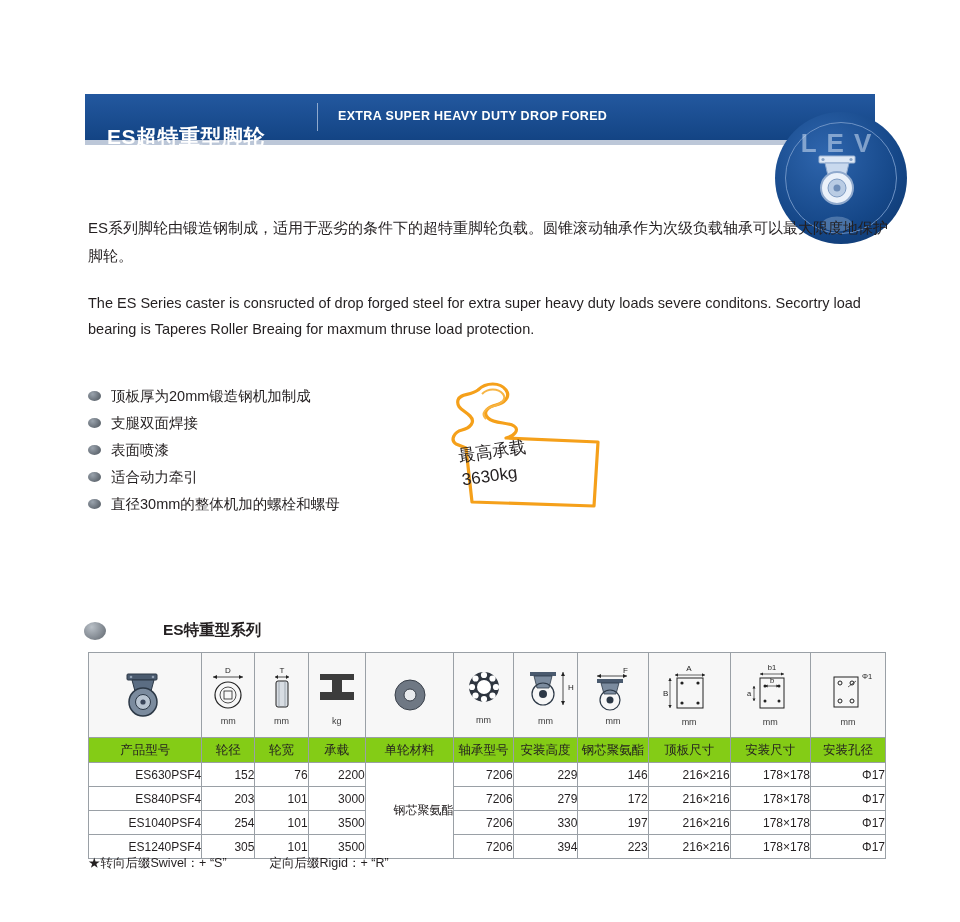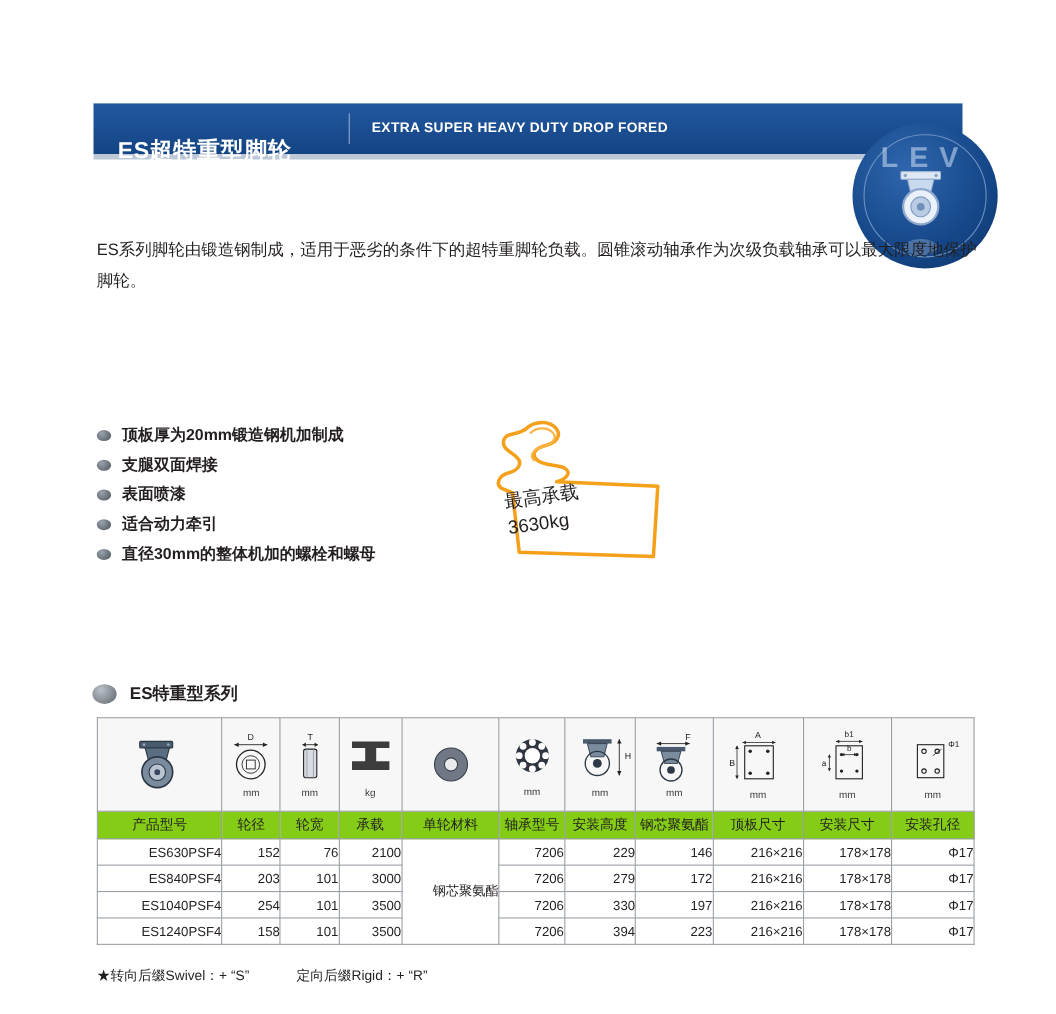--- a/index.html
+++ b/index.html
@@ -139,21 +139,20 @@
     line-height: 26px;
     color: #231f20;
   }
 
   
   .features {
     position: absolute;
     left: 88px;
     top: 382px;
     width: 360px;
-    font-weight: bold;
   }
   .feature-row {
     display: flex;
     align-items: center;
     height: 27px;
   }
   .bullet {
     width: 13px;
     height: 10px;
     border-radius: 50% 50% 50% 50%;
@@ -198,20 +197,21 @@
     display: block;
   }
 
   
   .section-title {
     position: absolute;
     left: 84px;
     top: 620px;
     display: flex;
     align-items: center;
+    gap: 45px;
   }
   .section-bullet {
     width: 22px;
     height: 18px;
     border-radius: 50%;
     background: radial-gradient(circle at 35% 28%, #b9c0c7 0%, #8c939b 50%, #5d646b 100%);
     margin-right: 12px;
   }
   .section-title-text {
     font-size: 15.5px;
@@ -275,21 +275,21 @@
   }
   .mat-cell {
     font-size: 12.5px;
     vertical-align: middle;
   }
 
   
   .footnote {
     position: absolute;
     left: 88px;
-    top: 879px;
+    top: 855px;
     font-size: 12.5px;
     color: #231f20;
   }
   .footnote .gap { display: inline-block; width: 36px; }
 </style>
 </head>
 <body>
 
 <div class="header">
   <div class="header-bar"></div>
@@ -315,20 +315,21 @@
     <div class="logo-reflection">
       <svg width="72" height="34" viewBox="0 0 72 34">
         <circle cx="32" cy="17" r="15" fill="#cfe0f5"></circle>
       </svg>
     </div>
   </div>
 </div>
 
 <div class="intro">
   <p class="intro-cn">ES系列脚轮由锻造钢制成，适用于恶劣的条件下的超特重脚轮负载。圆锥滚动轴承作为次级负载轴承可以最大限度地保护脚轮。</p>
+  <p class="intro-en">The ES Series caster is consructed of drop forged steel for extra super heavy duty loads severe conditons. Secortry load bearing is Taperes Roller Breaing for maxmum thruse load protection.</p>
 </div>
 
 <div class="features">
   <div class="feature-row">
     <span class="bullet"></span>
     <span class="feature-text">顶板厚为20mm锻造钢机加制成</span>
   </div>
   <div class="feature-row">
     <span class="bullet"></span>
     <span class="feature-text">支腿双面焊接</span>
@@ -545,21 +546,21 @@
       <td>钢芯聚氨酯</td>
       <td>顶板尺寸</td>
       <td>安装尺寸</td>
       <td>安装孔径</td>
     </tr>
 
     <tr class="data-row">
       <td>ES630PSF4</td>
       <td>152</td>
       <td>76</td>
-      <td>2100</td>
+      <td>2200</td>
       <td class="mat-cell" rowspan="4">钢芯聚氨酯</td>
       <td>7206</td>
       <td>229</td>
       <td>146</td>
       <td>216×216</td>
       <td>178×178</td>
       <td>Φ17</td>
     </tr>
     <tr class="data-row">
       <td>ES840PSF4</td>
@@ -580,21 +581,21 @@
       <td>3500</td>
       <td>7206</td>
       <td>330</td>
       <td>197</td>
       <td>216×216</td>
       <td>178×178</td>
       <td>Φ17</td>
     </tr>
     <tr class="data-row">
       <td>ES1240PSF4</td>
-      <td>158</td>
+      <td>305</td>
       <td>101</td>
       <td>3500</td>
       <td>7206</td>
       <td>394</td>
       <td>223</td>
       <td>216×216</td>
       <td>178×178</td>
       <td>Φ17</td>
     </tr>
   </tbody>

